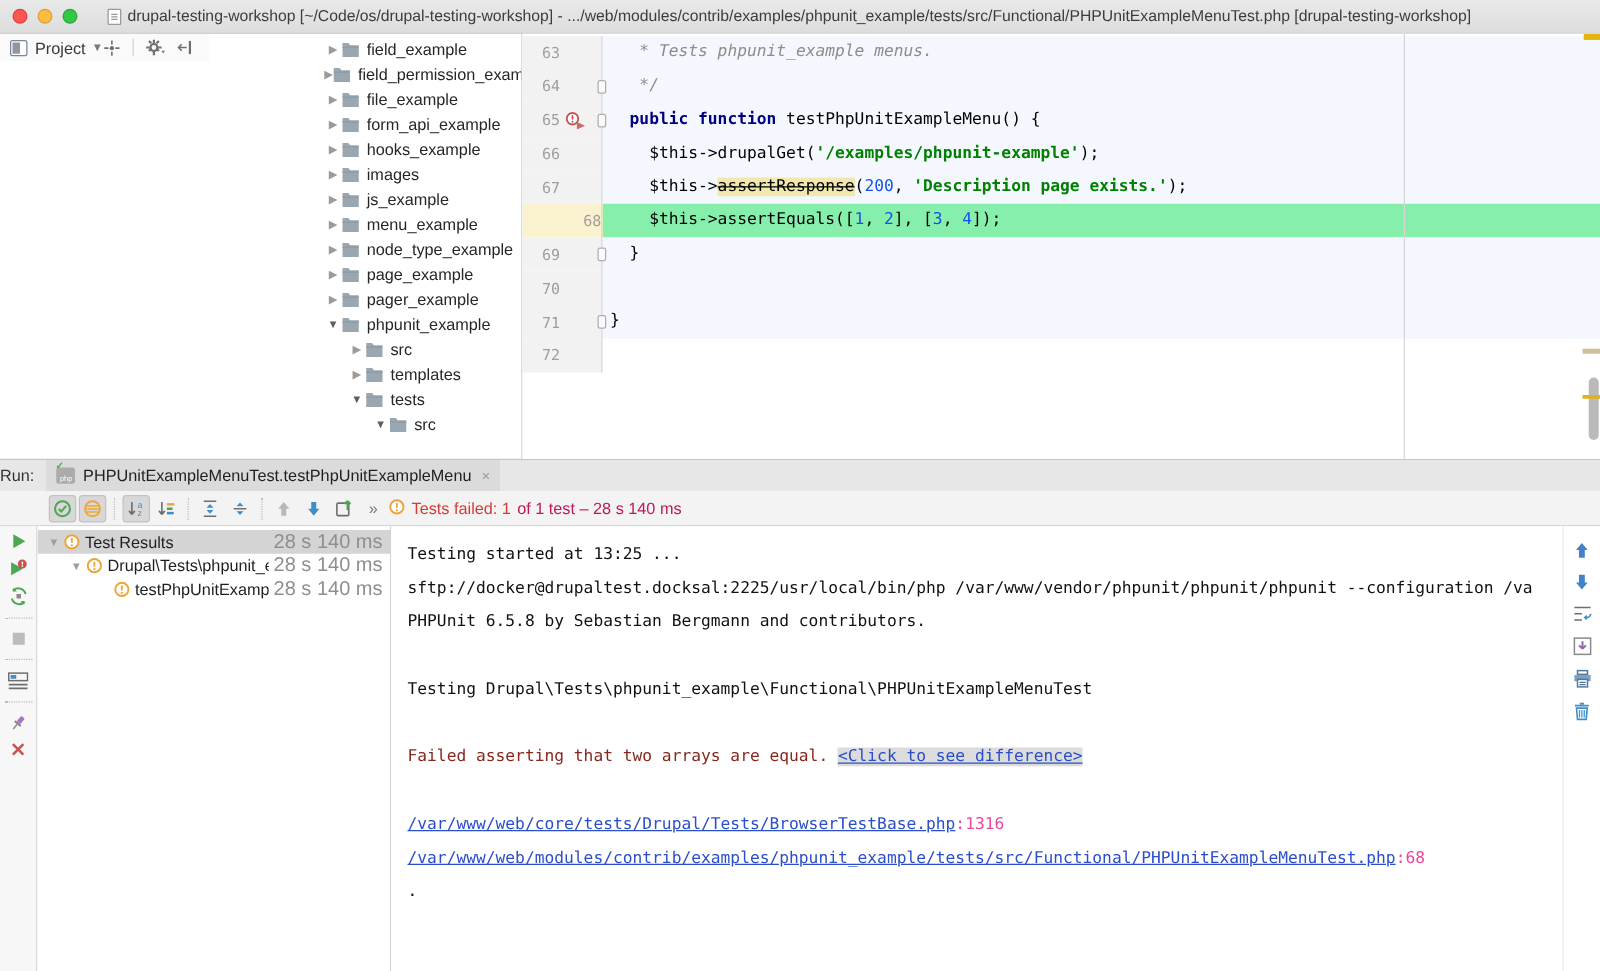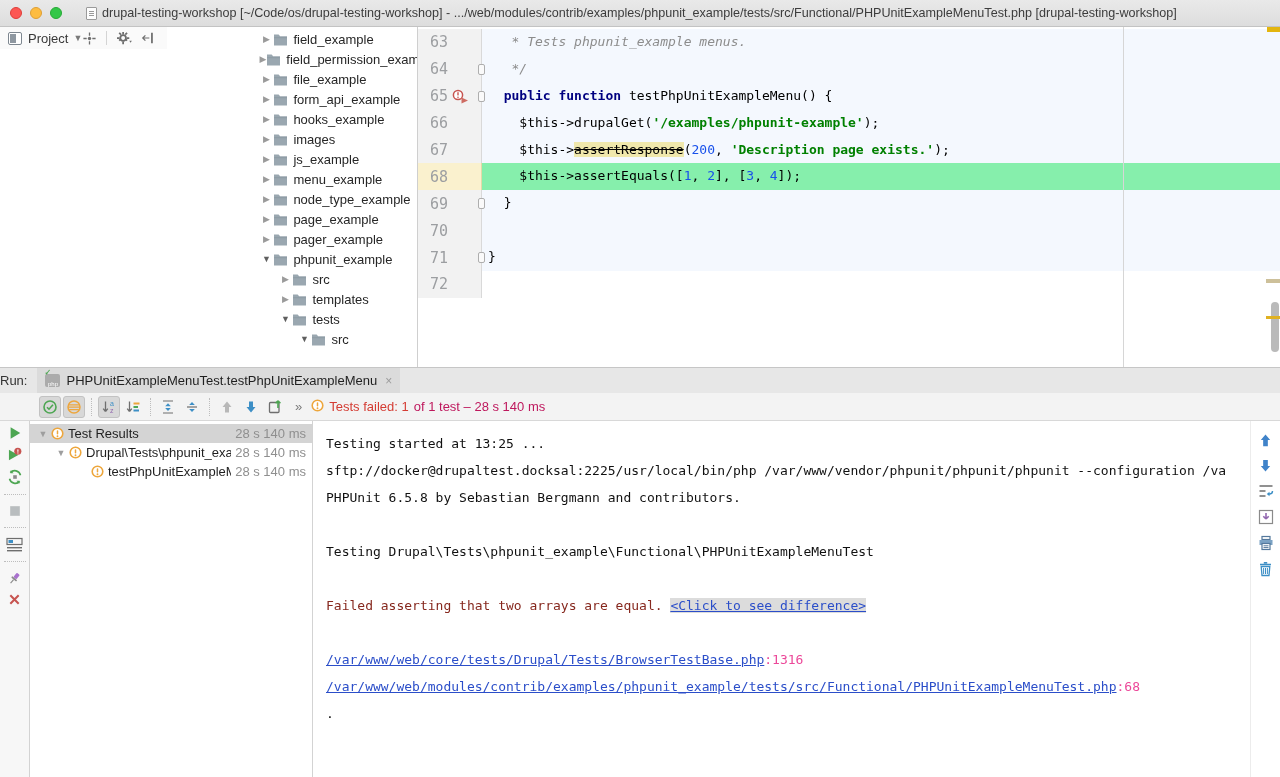--- a/index.html
+++ b/index.html
@@ -39,22 +39,22 @@
   .pt-row { height:20px; display:flex; align-items:center; white-space:nowrap; }
   .pt-chevron { width:14px; text-align:center; font-size:9px; color:#9b9b9b; }
   .pt-chevron.open { color:#5f5f5f; }
   .pt-label { margin-left:5px; color:#262626; }
 
   
   .editor { flex:1; position:relative; background:#fff; overflow:hidden; font-size:13px; }
   .ed-rows { padding-top:2px; }
   .ed-row { height:26.9px; display:flex; position:relative; }
   .gut { width:64px; flex:0 0 64px; background:#f2f2f2; border-right:1px solid #d9d9d9; display:flex; align-items:center; position:relative; }
-  .ed-row.cur .gut { background:#faf1ce; border-right-color:#e4d9a8; }
-  .ln { width:30px; text-align:right; color:#9c9ea1; font-size:15px; }
+  .ed-row.cur .gut { background:#faf1ce; border-right-color:#e4d9a8;justify-content:flex-end; }
+  .ln { width:30px; text-align:right; color:#9c9ea1; font-size:12px; }
   .gut-ico { position:absolute; left:34px; top:6px; }
   .fold-marker { position:absolute; right:-4px; top:8px; width:7px; height:11px; border:1px solid #aeaeae; border-radius:2px; background:#fafafa; z-index:3; }
   .code { flex:1; padding-left:6px; line-height:26.9px; white-space:pre; }
   .code.bg-blue { background:#f4f8fe; }
   .ed-row.cur .code { background:#86efac; }
   .tk-comment { color:#8c8c8c; font-style:italic; }
   .tk-keyword { color:#000080; font-weight:bold; }
   .tk-plain { color:#000; }
   .tk-string { color:#008000; font-weight:bold; }
   .tk-number { color:#1750eb; }
@@ -89,21 +89,21 @@
   .left-strip { width:30px; flex:0 0 30px; background:#f7f7f7; border-right:1px solid #d3d3d3; display:flex; flex-direction:column; align-items:center; padding-top:5px; }
   .left-strip .icon { margin-bottom:7px; }
   .strip-sep { width:22px; border-top:1px dotted #bdbdbd; margin:2px 0 9px 0; }
 
   .test-tree { width:283px; flex:0 0 283px; border-right:1px solid #d3d3d3; background:#fff; padding-top:3px; overflow:hidden; }
   .tt-row { height:19px; display:flex; align-items:center; white-space:nowrap; }
   .tt-row.selected { background:#d4d4d4; }
   .tt-chevron { width:14px; text-align:center; font-size:9px; color:#9e9e9e; flex:0 0 14px; }
   .tt-icon { flex:0 0 14px; }
   .tt-label { margin-left:4px; color:#1f1f1f; overflow:hidden; flex:1; }
-  .tt-time { color:#8f8f8f; font-size:13px; padding:0 6px 0 4px; }
+  .tt-time { color:#8f8f8f; font-size:16px; padding:0 6px 0 4px; }
 
   .console { flex:1; background:#fff; padding:9px 0 0 13px; line-height:27px; font-size:13px; overflow:hidden; white-space:pre; }
   .cs-line { height:27px; }
   .cs-plain { color:#111; }
   .cs-error { color:#86281e; }
   .cs-link { color:#2b4ec9; text-decoration:underline; }
   .cs-diff-link { color:#2b4ec9; text-decoration:underline; background:#dcdcdc; }
   .cs-line-ref { color:#ec4899;text-align:right; }
 
   .right-strip { width:30px; flex:0 0 30px; background:#fff; border-left:1px solid #ececec; display:flex; flex-direction:column; align-items:center; padding-top:12px; }

